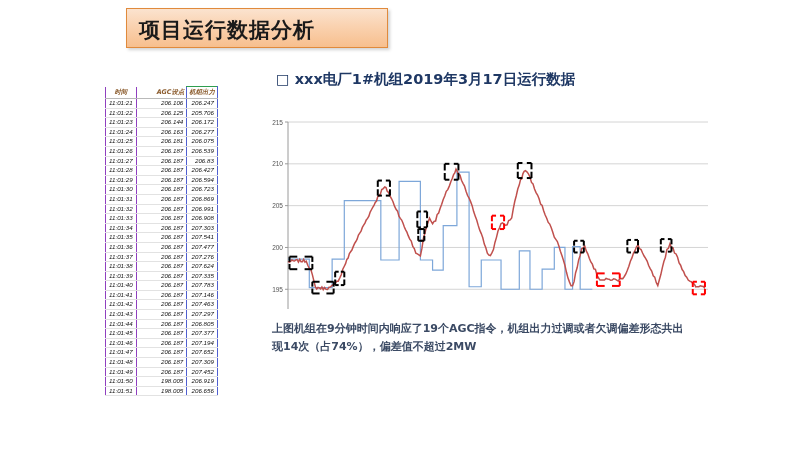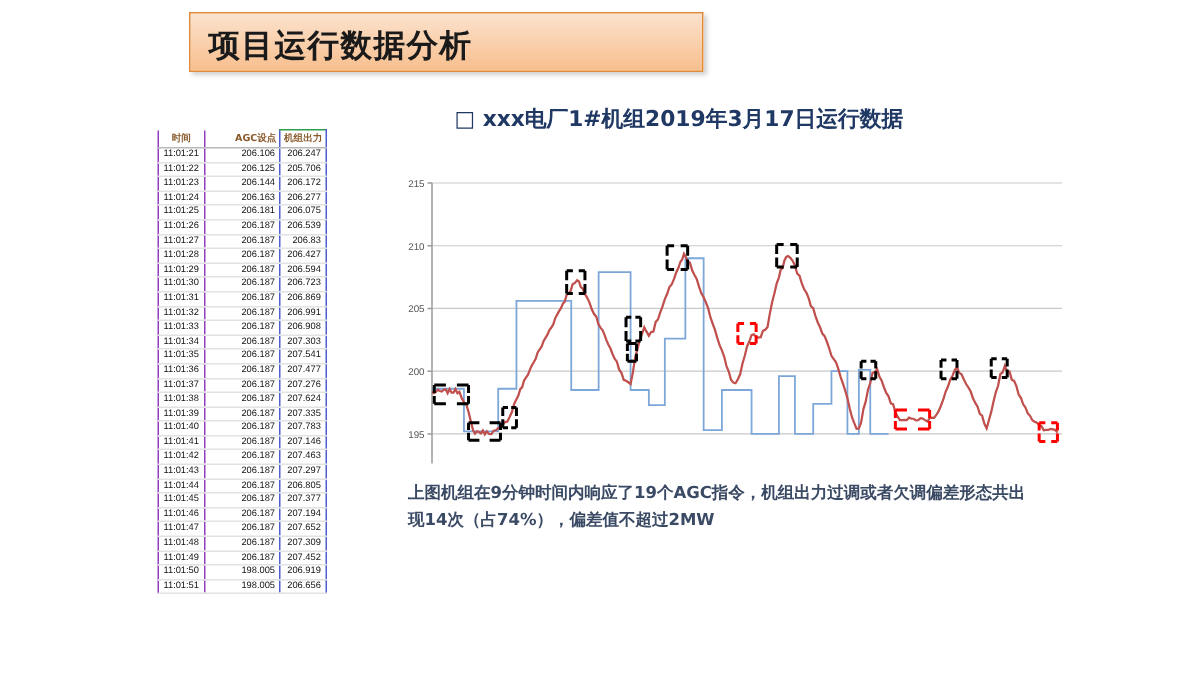--- a/index.html
+++ b/index.html
@@ -2,39 +2,39 @@
 <html><head>
 <meta charset="utf-8">
 <style>
   html,body{margin:0;padding:0;}
   body{
     width:800px;height:449px;background:#ffffff;overflow:hidden;position:relative;
     font-family:"Liberation Sans","DejaVu Sans",sans-serif;
   }
   
   #title-banner{
-    position:absolute;left:126px;top:8px;width:343px;height:40px;
+    position:absolute;left:126px;top:8px;width:262px;height:40px;
     background:linear-gradient(to bottom,#fbe3cf 0%,#fad2b0 45%,#f7bf8e 100%);
     border:1px solid #e08a3c;
     box-shadow:2px 2px 3px rgba(0,0,0,0.18);
     box-sizing:border-box;
     padding-left:35px;
   }
   #title-banner-text{
     position:absolute;left:12px;top:7px;
     font-size:21px;font-weight:bold;color:#1a1a1a;letter-spacing:1px;
     font-family:"DejaVu Sans","Liberation Sans",sans-serif;
     white-space:nowrap;
   }
   
   #data-table-wrap{
     position:absolute;left:105px;top:86px;width:130px;
   }
   table.agc-table{border-collapse:collapse;font-size:6.2px;
-    font-family:"Liberation Sans","DejaVu Sans",sans-serif;}
+    font-family:"Liberation Sans","DejaVu Sans",sans-serif;font-style:italic;}
   table.agc-table th{
     font-size:6.4px;font-weight:bold;color:#8a5a2b;
     padding:1px 2px 1px 2px;text-align:center;
     border-bottom:1px solid #b9b9b9;
     white-space:nowrap;
     font-family:"DejaVu Sans","Liberation Sans",sans-serif;
   }
   table.agc-table td{
     padding:0px 3px;height:8.6px;line-height:8.6px;
     color:#111;text-align:right;white-space:nowrap;
@@ -42,21 +42,21 @@
   }
   table.agc-table td.c-time{text-align:center;color:#111;}
   
   table.agc-table th.h-time,table.agc-table td.c-time{border-left:1.4px solid #8f3fbf;}
   table.agc-table th.h-agc,table.agc-table td.c-agc{border-left:1.4px solid #8f3fbf;padding-left:20px;}
   table.agc-table th.h-out,table.agc-table td.c-out{
     border-left:1.4px solid #4f5fd0;border-right:1.4px solid #4f5fd0;}
   table.agc-table tr.hdr th.h-out{border-top:1.4px solid #2e9e4f;margin-top:44px;}
   
   #chart-title{
-    position:absolute;left:303px;top:70px;
+    position:absolute;left:276px;top:70px;
     font-size:14.5px;font-weight:bold;color:#1f3864;
     font-family:"DejaVu Sans","Liberation Sans",sans-serif;
     white-space:nowrap;
   }
   #chart-area{position:absolute;left:258px;top:118px;width:452px;height:195px;}
   #chart-svg{display:block;}
   #caption{
     position:absolute;left:272px;top:320px;width:420px;
     font-size:11px;line-height:18px;color:#3b4a64;font-weight:bold;
     font-family:"DejaVu Sans","Liberation Sans",sans-serif;

